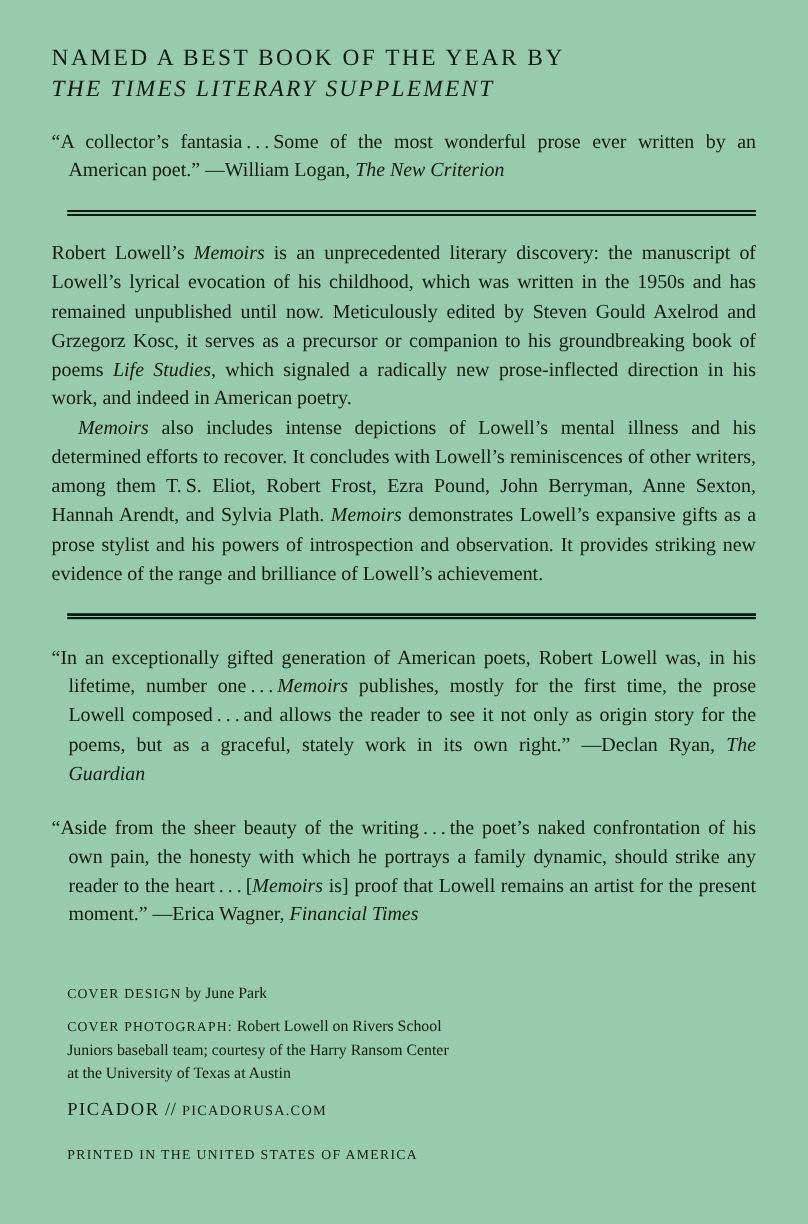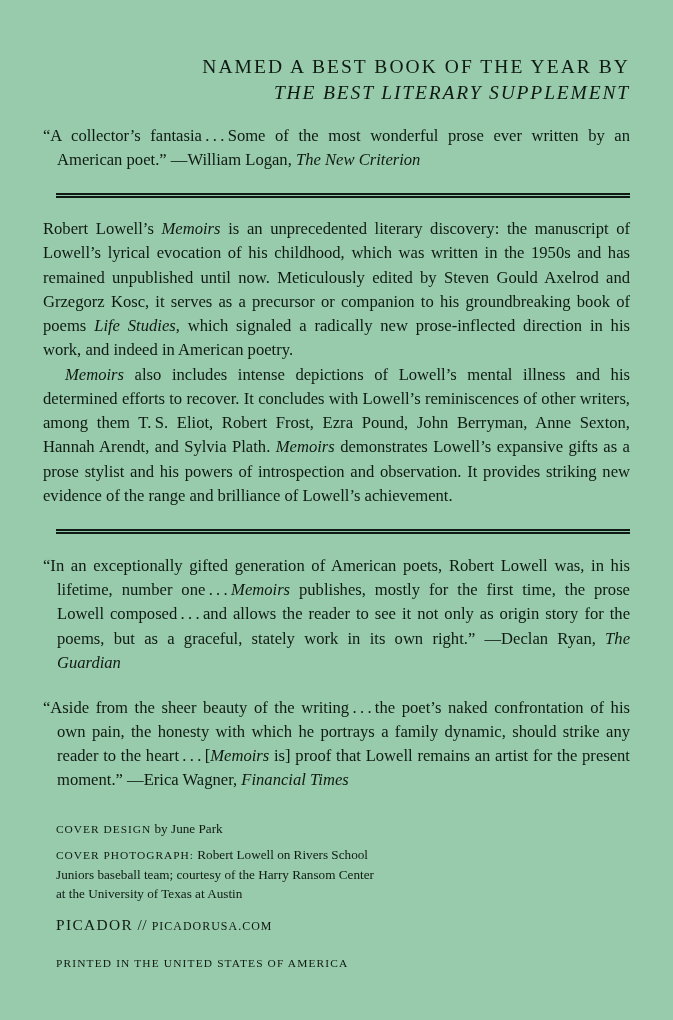--- a/index.html
+++ b/index.html
@@ -17,22 +17,22 @@
   .cover {
     position: relative;
     width: 673px;
     height: 1020px;
     box-sizing: border-box;
     padding: 0 43px;
   }
 
   
   .award {
-    text-align: right;
-    padding-top: 54px;
+    text-align: left;
+    padding-top: 36px;
   }
   .award-line1 {
     font-size: 19.5px;
     letter-spacing: 2.05px;
     line-height: 1.33;
     white-space: nowrap;
   }
   .award-line2 {
     font-size: 19.5px;
     font-style: italic;
@@ -132,21 +132,21 @@
     white-space: nowrap;
   }
 </style>
 </head>
 <body>
 
 <div class="cover">
 
   <div class="award">
     <div class="award-line1">NAMED A BEST BOOK OF THE YEAR BY</div>
-    <div class="award-line2">THE BEST LITERARY SUPPLEMENT</div>
+    <div class="award-line2">THE TIMES LITERARY SUPPLEMENT</div>
   </div>
 
   <p class="quote q-top"><span>“A collector’s fantasia . . . Some of the most wonderful prose ever written by an American poet.” —William Logan, </span><em>The New Criterion</em></p>
 
   <div class="rule rule-1"></div>
 
   <p class="body-copy p1"><span>Robert Lowell’s </span><em>Memoirs</em><span> is an unprecedented literary discovery: the manuscript of Lowell’s lyrical evocation of his childhood, which was written in the 1950s and has remained unpublished until now. Meticulously edited by Steven Gould Axelrod and Grzegorz Kosc, it serves as a precursor or companion to his groundbreaking book of poems </span><em>Life Studies</em><span>, which signaled a radically new prose-inflected direction in his work, and indeed in American poetry.</span></p>
 
   <p class="body-copy p2"><em>Memoirs</em><span> also includes intense depictions of Lowell’s mental illness and his determined efforts to recover. It concludes with Lowell’s reminiscences of other writers, among them T. S. Eliot, Robert Frost, Ezra Pound, John Berryman, Anne Sexton, Hannah Arendt, and Sylvia Plath. </span><em>Memoirs</em><span> demonstrates Lowell’s expansive gifts as a prose stylist and his powers of introspection and observation. It provides striking new evidence of the range and brilliance of Lowell’s achievement.</span></p>
 

